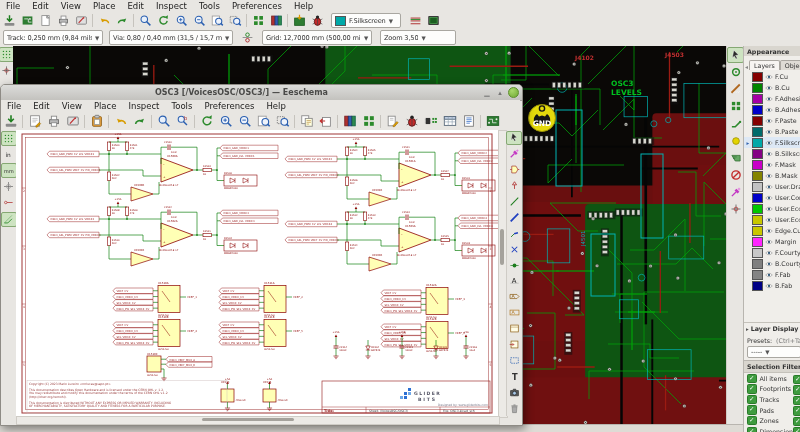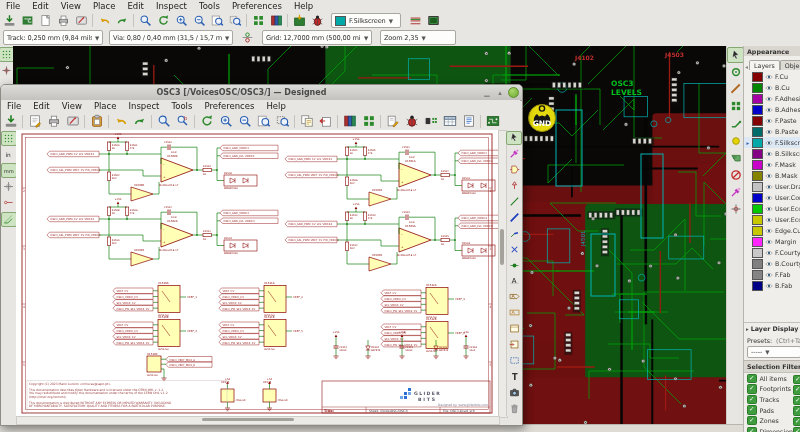--- a/index.html
+++ b/index.html
@@ -221,21 +221,21 @@
             <circle cx="8" cy="11.4" r="2.2" fill="none" stroke="#b03030" stroke-width="1.2"></circle>
             <path d="M2 8h12" stroke="#666" stroke-width=".8"></path>
           </svg>
         </span>
       </span>
     <span class="combo" style="width:102px;margin-left:6px;">
       <span style="overflow:hidden;">Grid: 12,7000 mm (500,00 mils)</span>
       <span class="arr">▼</span>
     </span>
     <span class="combo" style="width:68px;margin-left:8px;">
-      <span style="overflow:hidden;">Zoom 2,35</span>
+      <span style="overflow:hidden;">Zoom 3,50</span>
       <span class="arr">▼</span>
     </span>
   </div>
 
   <div id="pcb-left-toolbar" class="vtoolbar" style="left:0;top:46px;width:13px;height:378px;border-right:1px solid #CFCCC6;">
       <span class="tbi sel" style="width: 14px; height: 13px; margin: 0.6px 0px;">
         <svg width="11" height="11" viewBox="0 0 16 16">
           <g fill="#2c8a2c">
             <circle cx="3.5" cy="3.5" r="1"></circle>
             <circle cx="8" cy="3.5" r="1"></circle>
@@ -1185,21 +1185,21 @@
         <div class="ap-row" style="position: relative; height: 10.6px; padding-left: 3px;">
           <span class="cb">✓</span>
           <span>Dimensions</span>
           <span class="cb" style="position: absolute; left: 49px; top: 1.5px;">✓</span>
         </div>
       </div>
   </div>
 
   <div id="eeschema-window">
     <div id="ee-titlebar">
-      <span id="ee-title">OSC3 [/VoicesOSC/OSC3/] — Designed</span>
+      <span id="ee-title">OSC3 [/VoicesOSC/OSC3/] — Eeschema</span>
       <span class="winbtn">▁</span>
       <span class="winbtn">▴</span>
       <span class="winbtn" id="btn-close"></span>
     </div>
     <div id="ee-menubar" class="menubar" style="left:0;top:15px;width:519px;height:12px;border-bottom:1px solid #D4D1CB;">
         <span>File</span>
         <span>Edit</span>
         <span>View</span>
         <span>Place</span>
         <span>Inspect</span>

